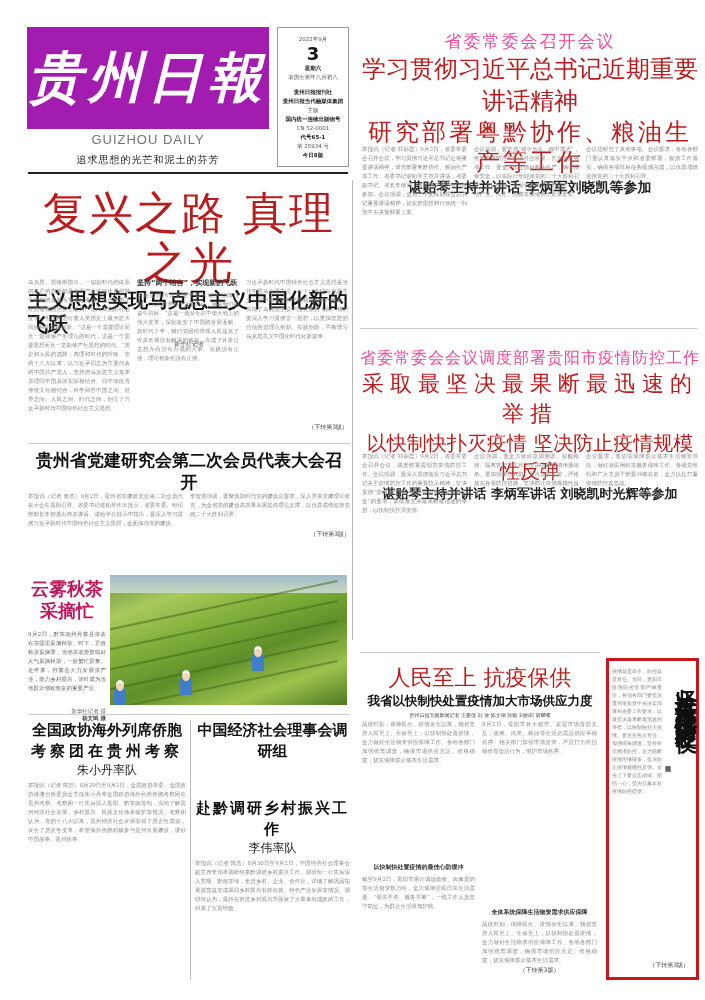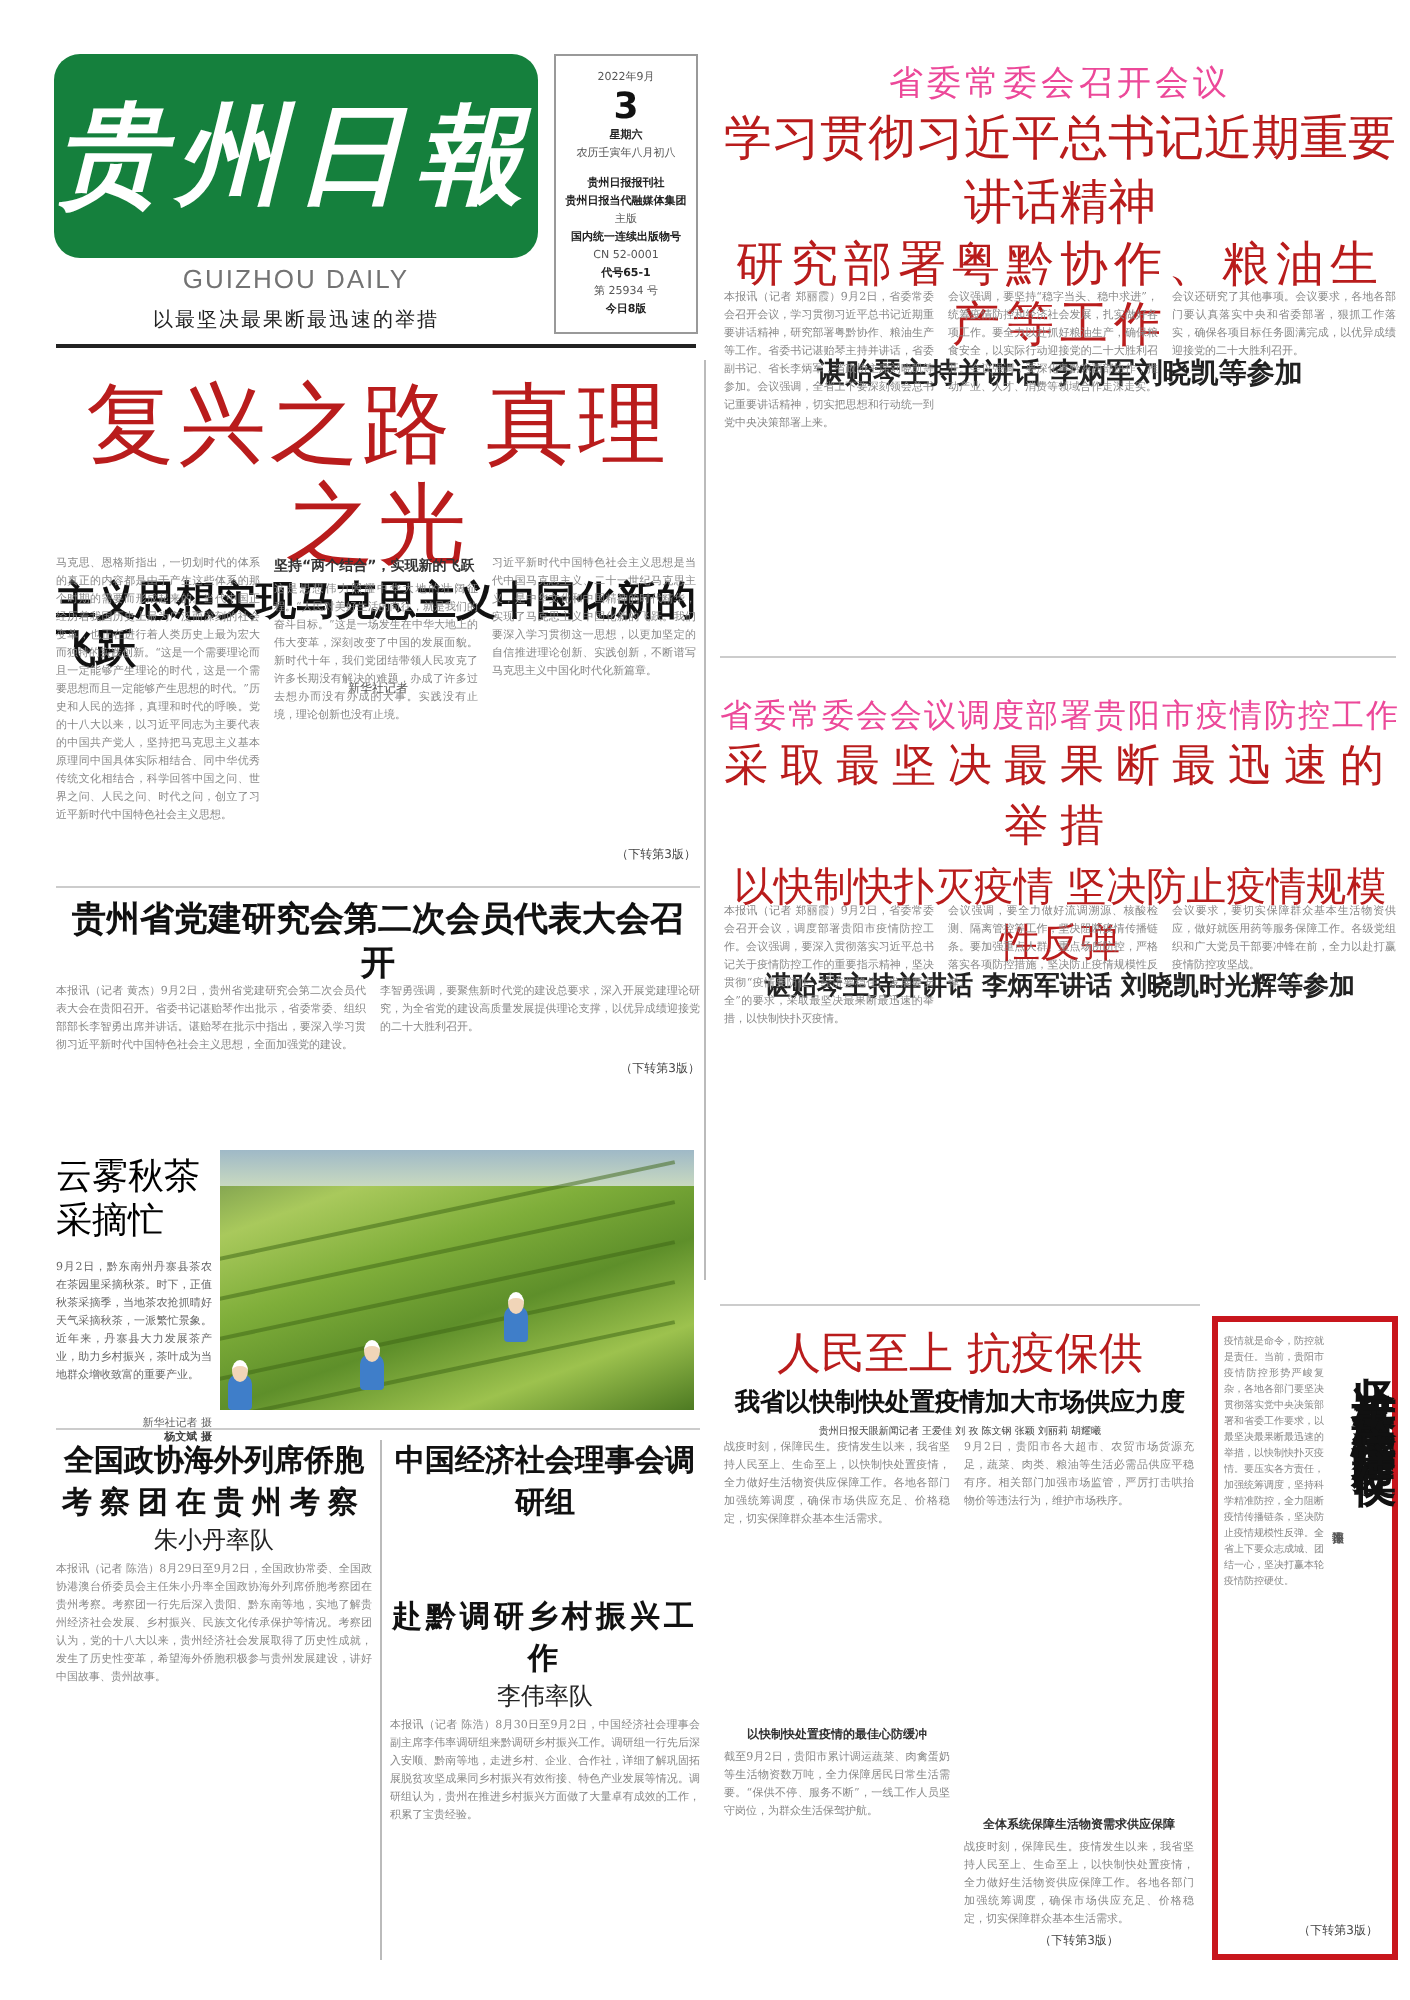--- a/index.html
+++ b/index.html
@@ -1,19 +1,19 @@
 <!DOCTYPE html>
 <html><head>
 <meta charset="utf-8">
 <style>
   * { box-sizing: border-box; margin: 0; padding: 0; }
   html, body { width: 705px; height: 1000px; background: #fff; overflow: hidden; }
   body { font-family: "DejaVu Sans", sans-serif; color: #222; position: relative; }
   .abs { position: absolute; }
-  .masthead { left: 27px; top: 27px; width: 242px; height: 102px; background: #15803d; display: flex; align-items: center; justify-content: center; border-radius: 13px; }
+  .masthead { left: 27px; top: 27px; width: 242px; height: 102px; background: #a21caf; display: flex; align-items: center; justify-content: center; }
   .masthead-title { color: #fff; font-family: "DejaVu Serif", serif; font-size: 54px; font-weight: bold; letter-spacing: 6px; font-style: italic; }
   .en-name { left: 27px; top: 132px; width: 242px; text-align: center; color: #737373; font-size: 13px; letter-spacing: 1px; font-family: "Liberation Sans", sans-serif; }
   .slogan { left: 27px; top: 153px; width: 242px; text-align: center; font-size: 10px; font-family: "DejaVu Serif", serif; letter-spacing: 1px; }
   .datebox { left: 277px; top: 27px; width: 72px; height: 140px; border: 1px solid #999; text-align: center; padding-top: 7px; }
   .datebox div { font-size: 5.5px; line-height: 9px; color: #555; }
   .datebox .day { font-size: 18px; font-weight: bold; color: #111; line-height: 20px; }
   .datebox .bold { font-weight: bold; color: #222; }
   .rule-top { left: 28px; top: 172px; width: 320px; height: 2px; background: #222; }
   .col-sep { width: 1px; background: #bbb; }
   .hsep { height: 1px; background: #ccc; }
@@ -24,31 +24,31 @@
   .body-col { font-size: 5.5px; line-height: 9px; color: #888; text-align: justify; overflow: hidden; font-family: "DejaVu Serif", serif; }
   .continue { font-size: 6px; color: #444; text-align: right; }
   .photo { background: linear-gradient(160deg, #6d8f4a 0%, #a9c95c 20%, #7fae3a 40%, #5e8f2a 60%, #9dc24e 80%, #4d7a22 100%); overflow: hidden; }
   .photo .sky { position: absolute; left: 0; top: 0; width: 100%; height: 18px; background: linear-gradient(180deg, #9fb9c7, #c8d9c0); }
   .photo .row { position: absolute; left: -10px; width: 240px; height: 2px; background: rgba(60,100,20,0.5); transform: rotate(-12deg); }
   .photo .person { position: absolute; width: 12px; height: 18px; background: #3f7ec9; border-radius: 5px 5px 2px 2px; }
   .photo .person::before { content: ""; position: absolute; left: 2px; top: -7px; width: 8px; height: 8px; border-radius: 50%; background: #f1d5b8; border-top: 3px solid #fff; }
   .redbox { left: 606px; top: 658px; width: 93px; height: 322px; border: 3px solid #c8161d; }
   .commentary-title { font-size: 22px; font-weight: bold; writing-mode: vertical-rl; letter-spacing: 4px; color: #111; }
   .commentary-author { font-size: 6px; writing-mode: vertical-rl; color: #555; }
-  .tea-title { font-size: 18px; font-weight: normal; line-height: 22px; color: #000000; }
+  .tea-title { font-size: 18px; font-weight: bold; text-align: center; line-height: 22px; color: #be185d; }
   .subhead-small { font-size: 7px; font-weight: bold; color: #333; text-align: center; }
 </style>
 </head>
 <body>
 
 <div class="abs masthead">
   <span class="masthead-title">贵州日報</span>
 </div>
 <div class="abs en-name">GUIZHOU DAILY</div>
-<div class="abs slogan">以最坚决最果断最迅速的举措</div>
+<div class="abs slogan">追求思想的光芒和泥土的芬芳</div>
 
 <div class="abs datebox">
   <div>2022年9月</div>
   <div class="day">3</div>
   <div class="bold">星期六</div>
   <div>农历壬寅年八月初八</div>
   <div style="height:6px"></div>
   <div class="bold">贵州日报报刊社</div>
   <div class="bold">贵州日报当代融媒体集团</div>
   <div>主版</div>

